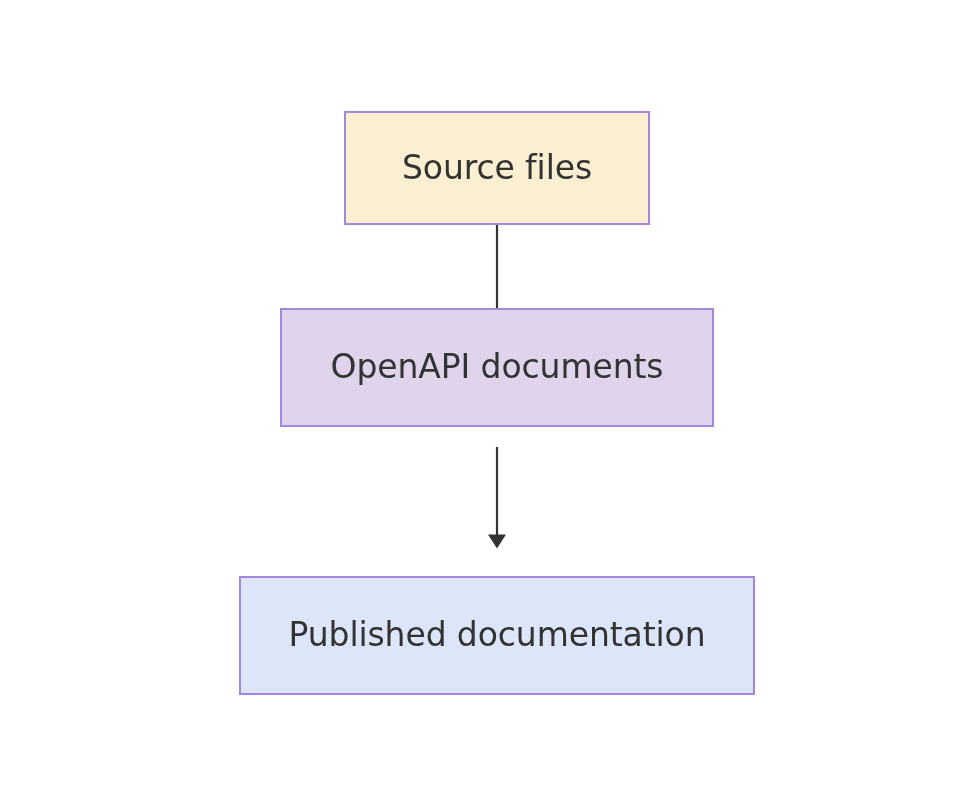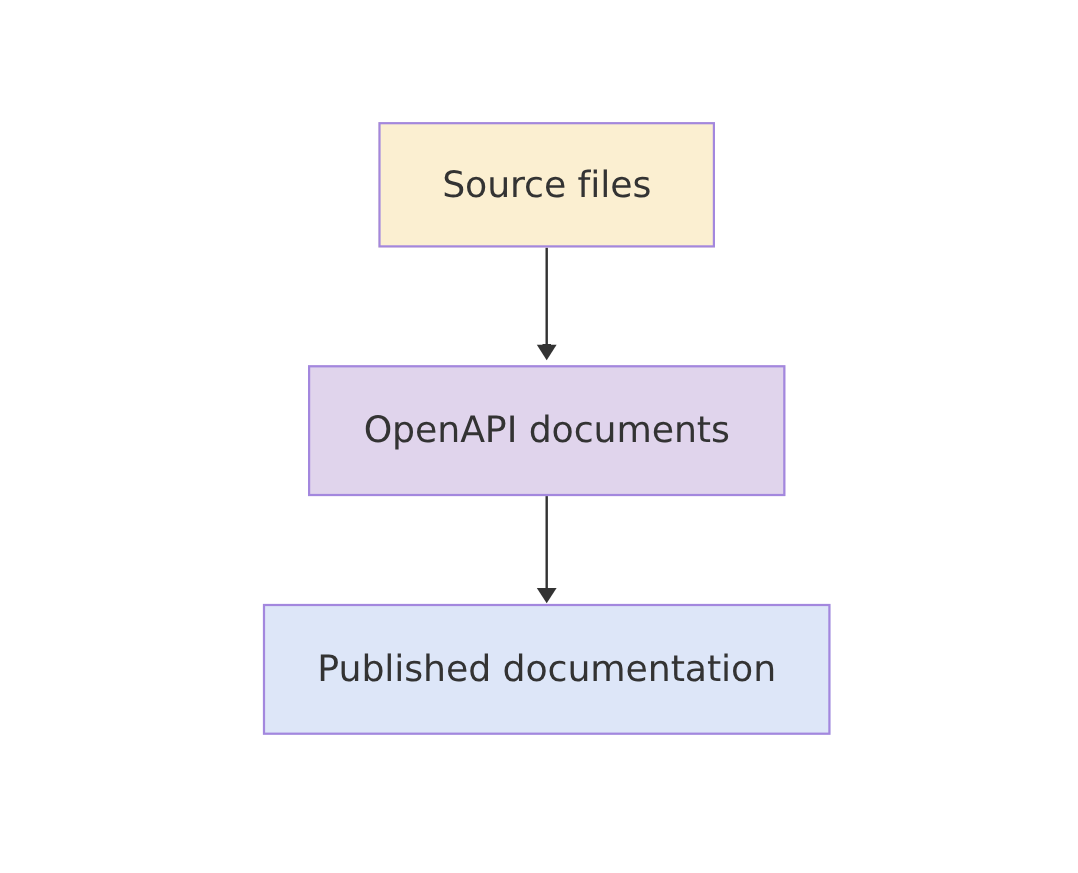--- a/index.html
+++ b/index.html
@@ -47,21 +47,21 @@
     text-align: center;
   }
   #node-source-files {
     left: 344px;
     top: 111px;
     width: 306px;
     height: 114px;
   }
   #node-openapi-documents {
     left: 280px;
-    top: 332px;
+    top: 308px;
     width: 434px;
     height: 119px;
   }
   #node-published-documentation {
     left: 239px;
     top: 549px;
     width: 516px;
     height: 119px;
   }
 </style>
@@ -89,17 +89,17 @@
   </svg>
 
   <div class="node-box" id="node-source-files" style="background:#fbefd1; border-color:#a387de;">
     <span class="node-label" style="color:#333333;">Source files</span>
   </div>
 
   <div class="node-box" id="node-openapi-documents" style="background:#e0d4ec; border-color:#a387de;">
     <span class="node-label" style="color:#333333;">OpenAPI documents</span>
   </div>
 
-  <div class="node-box" id="node-published-documentation" style="background:#dde6f8; border-color:#a387de;">
+  <div class="node-box" id="node-published-documentation" style="background:#dde6f8; border-color:#a387de;margin-top:27px;">
     <span class="node-label" style="color:#333333;">Published documentation</span>
   </div>
 
 </div>
 
 </body></html>

